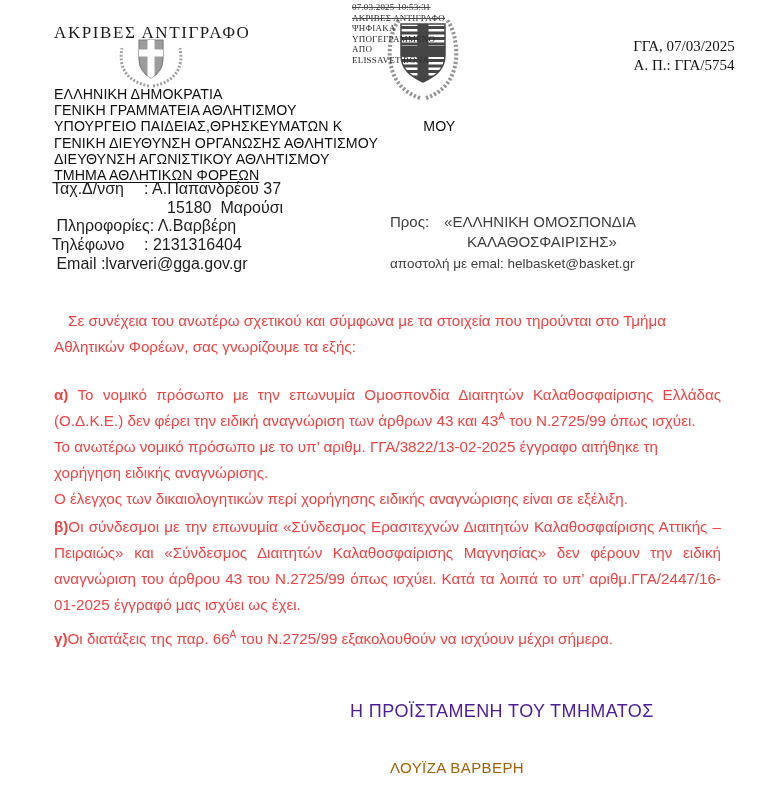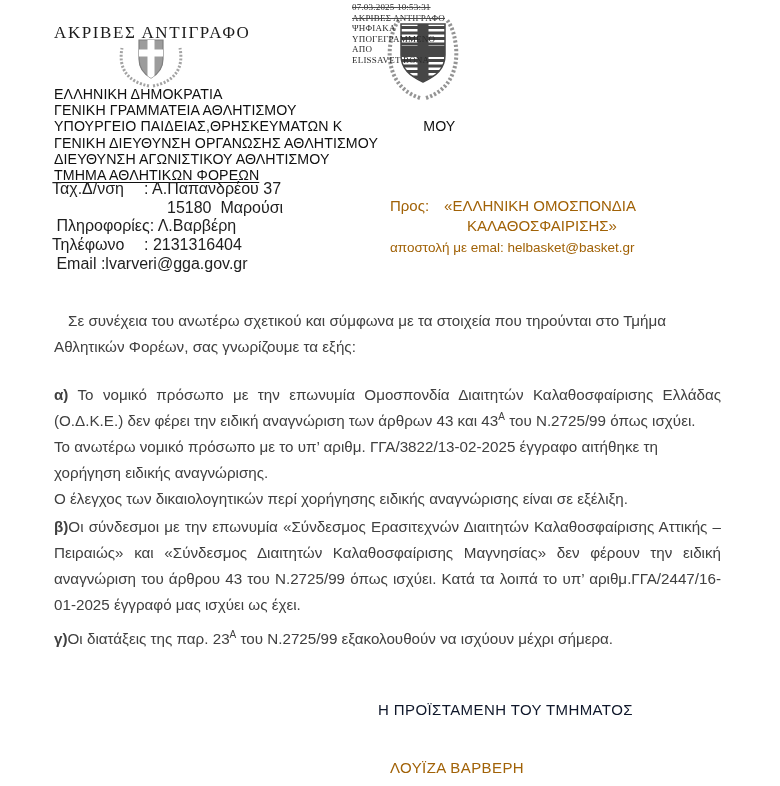--- a/index.html
+++ b/index.html
@@ -35,39 +35,39 @@
   .underlined{text-decoration:underline;text-underline-offset:2px;}
 
   
   .contact-block{position:absolute;left:52px;top:180px;font-size:16px;line-height:18.7px;color:#1e1e1e;}
   .c-row{display:flex;}
   .c-label{flex:0 0 92px;white-space:pre;}
   .c-val{white-space:pre;}
   .c-indent{padding-left:115px;white-space:pre;}
 
   
-  .recipient-block{position:absolute;left:390px;top:196px;width:290px;font-size:15px;color:#a16207;}
+  .recipient-block{position:absolute;left:390px;top:212px;width:290px;font-size:15px;color:#404040;}
   .r1{display:flex;line-height:20px;}
   .to-label{margin-right:15px;}
   .r2{padding-left:77px;line-height:20px;}
   .r3{margin-top:3px;font-size:13.5px;line-height:17px;}
 
   
   .body-text{position:absolute;left:54px;top:308px;width:667px;
-      font-size:15.2px;line-height:26px;color:#404040;}
+      font-size:15.2px;line-height:26px;color:#ef4444;}
   .body-text p{margin:0;}
   .intro{text-indent:14px;margin-bottom:22px !important;}
   .para-a{text-align:justify;}
   .para-b{text-align:justify;margin-top:2px !important;}
   .para-c{margin-top:8px !important;}
   .body-text b{font-weight:bold;}
   .body-text sup{font-size:10px;line-height:0;}
 
   
-  .sig-title{position:absolute;left:350px;top:701px;font-size:15px;letter-spacing:.4px;color:#0f172a;margin-left:28px;}
+  .sig-title{position:absolute;left:350px;top:701px;font-size:18px;letter-spacing:.4px;color:#4c1d95;}
   .sig-name{position:absolute;left:390px;top:759px;font-size:15px;letter-spacing:.4px;color:#a16207;}
 </style>
 </head>
 <body>
 
 <div class="page">
 
   <div class="copy-label">ΑΚΡΙΒΕΣ ΑΝΤΙΓΡΑΦΟ</div>
 
   <svg class="emblem-light" width="78" height="53" viewBox="0 0 78 53">
@@ -117,20 +117,24 @@
     <div class="stamp-lines">
       <div class="strike">07.03.2025 10:53:31</div>
       <div class="strike">ΑΚΡΙΒΕΣ ΑΝΤΙΓΡΑΦΟ</div>
       <div>ΨΗΦΙΑΚΑ</div>
       <div>ΥΠΟΓΕΓΡΑΜΜΕΝΟ</div>
       <div>ΑΠΟ</div>
       <div>ELISSAVET BONA</div>
     </div>
   </div>
 
+  <div class="ref-block">
+    <div>ΓΓΑ, 07/03/2025</div>
+    <div>Α. Π.: ΓΓΑ/5754</div>
+  </div>
 
   <div class="header-block">
     <div>ΕΛΛΗΝΙΚΗ ΔΗΜΟΚΡΑΤΙΑ</div>
     <div>ΓΕΝΙΚΗ ΓΡΑΜΜΑΤΕΙΑ ΑΘΛΗΤΙΣΜΟΥ</div>
     <div><span>ΥΠΟΥΡΓΕΙΟ ΠΑΙΔΕΙΑΣ,ΘΡΗΣΚΕΥΜΑΤΩΝ Κ</span><span class="gap"></span><span>ΜΟΥ</span></div>
     <div>ΓΕΝΙΚΗ ΔΙΕΥΘΥΝΣΗ ΟΡΓΑΝΩΣΗΣ ΑΘΛΗΤΙΣΜΟΥ</div>
     <div>ΔΙΕΥΘΥΝΣΗ ΑΓΩΝΙΣΤΙΚΟΥ ΑΘΛΗΤΙΣΜΟΥ</div>
     <div class="underlined">ΤΜΗΜΑ ΑΘΛΗΤΙΚΩΝ ΦΟΡΕΩΝ</div>
   </div>
 
@@ -163,19 +167,19 @@
     <div class="r2">ΚΑΛΑΘΟΣΦΑΙΡΙΣΗΣ»</div>
     <div class="r3">αποστολή με emal: helbasket@basket.gr</div>
   </div>
 
   <div class="body-text">
     <p class="intro">Σε συνέχεια του ανωτέρω σχετικού και σύμφωνα με τα στοιχεία που τηρούνται στο Τμήμα Αθλητικών Φορέων, σας γνωρίζουμε τα εξής:</p>
     <p class="para-a"><b>α)</b><span> Το νομικό πρόσωπο με την επωνυμία  Ομοσπονδία Διαιτητών Καλαθοσφαίρισης Ελλάδας (Ο.Δ.Κ.Ε.) δεν φέρει την  ειδική αναγνώριση των άρθρων 43 και 43</span><sup>Α</sup><span> του Ν.2725/99 όπως ισχύει.</span></p>
     <p>Το ανωτέρω νομικό πρόσωπο με το υπ’ αριθμ. ΓΓΑ/3822/13-02-2025 έγγραφο αιτήθηκε τη χορήγηση ειδικής αναγνώρισης.</p>
     <p>Ο έλεγχος των δικαιολογητικών περί χορήγησης ειδικής αναγνώρισης είναι σε εξέλιξη.</p>
     <p class="para-b"><b>β)</b><span>Οι  σύνδεσμοι με την επωνυμία «Σύνδεσμος Ερασιτεχνών Διαιτητών Καλαθοσφαίρισης Αττικής – Πειραιώς» και «Σύνδεσμος Διαιτητών Καλαθοσφαίρισης Μαγνησίας» δεν φέρουν την ειδική αναγνώριση του άρθρου 43 του Ν.2725/99 όπως ισχύει. Κατά τα λοιπά το υπ’ αριθμ.ΓΓΑ/2447/16-01-2025 έγγραφό μας  ισχύει ως έχει.</span></p>
-    <p class="para-c"><b>γ)</b><span>Οι διατάξεις της παρ. 23</span><sup>Α</sup><span> του Ν.2725/99 εξακολουθούν να ισχύουν μέχρι σήμερα.</span></p>
+    <p class="para-c"><b>γ)</b><span>Οι διατάξεις της παρ. 66</span><sup>Α</sup><span> του Ν.2725/99 εξακολουθούν να ισχύουν μέχρι σήμερα.</span></p>
   </div>
 
   <div class="sig-title">Η ΠΡΟΪΣΤΑΜΕΝΗ ΤΟΥ ΤΜΗΜΑΤΟΣ</div>
   <div class="sig-name">ΛΟΥΪΖΑ ΒΑΡΒΕΡΗ</div>
 
 </div>
 
 </body></html>

